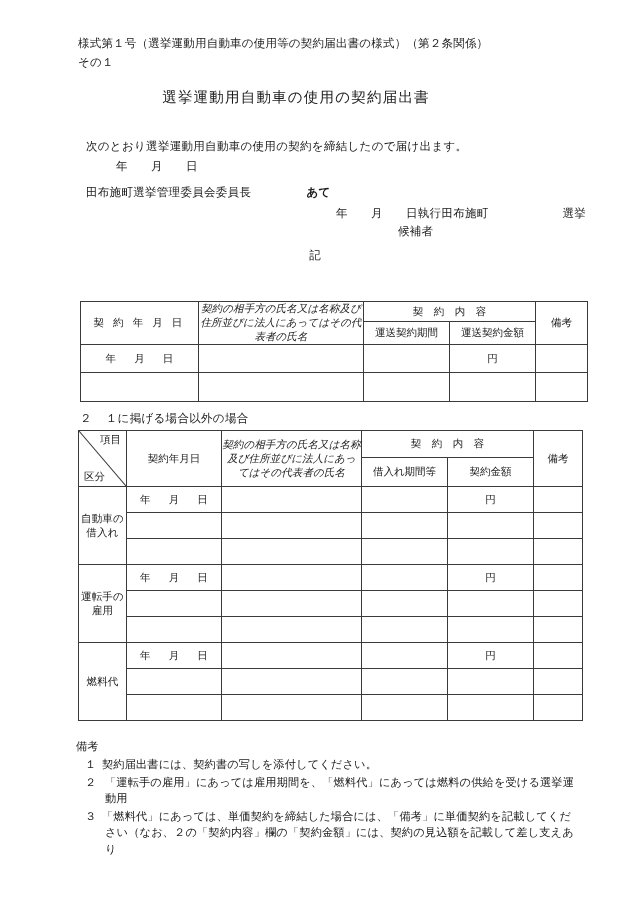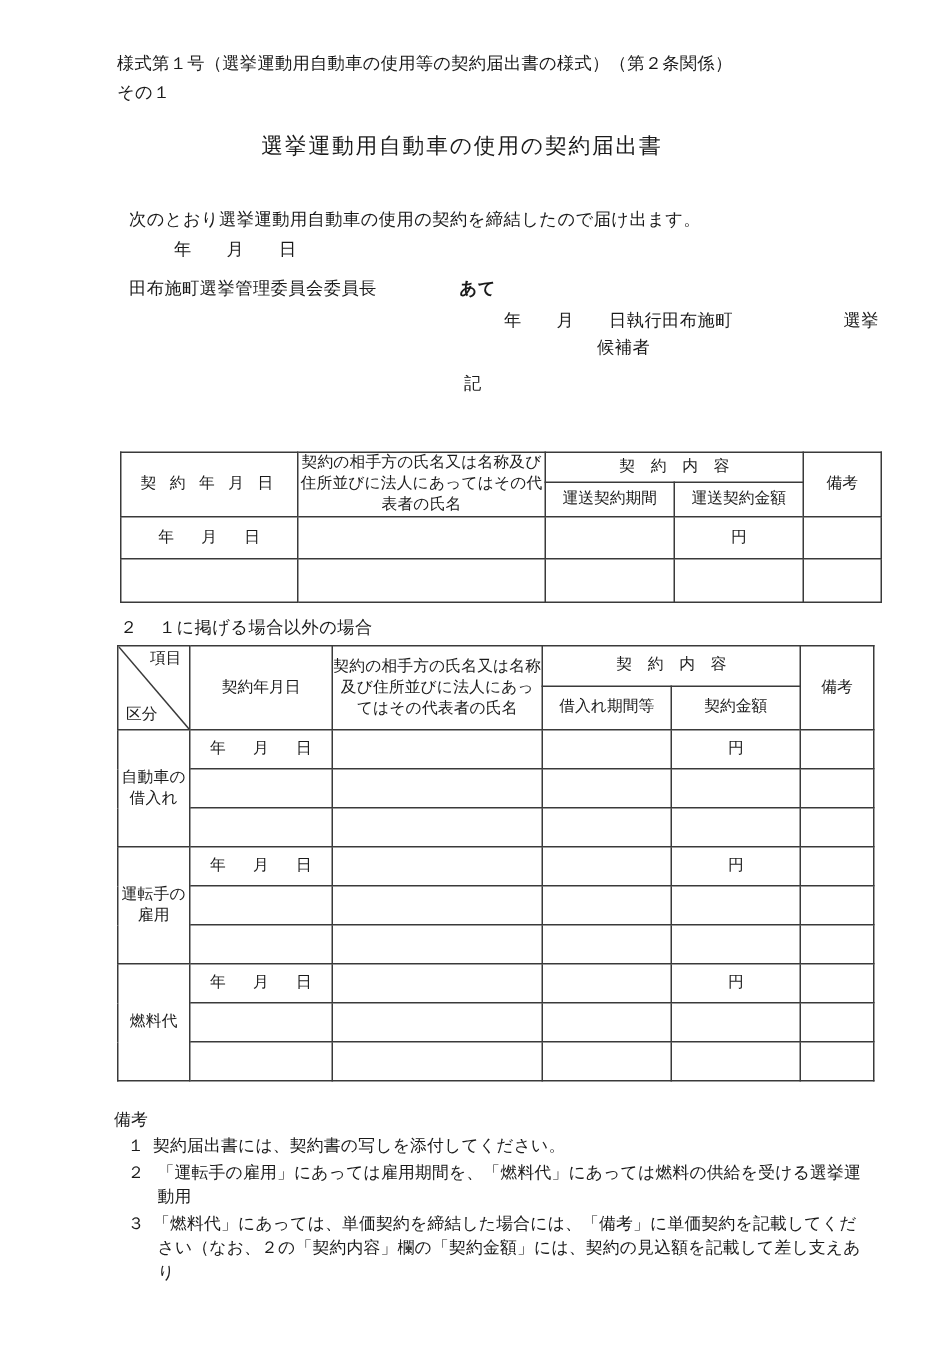--- a/index.html
+++ b/index.html
@@ -37,21 +37,21 @@
     position: absolute;
     left: 78px;
     top: 53px;
     font-size: 11.5px;
     line-height: 19px;
     letter-spacing: 0.2px;
   }
 
   .doc-title {
     position: absolute;
-    left: 16px;
+    left: 4px;
     top: 88px;
     width: 584px;
     text-align: center;
     font-size: 14.5px;
     letter-spacing: 1.2px;
   }
 
   .lead {
     position: absolute;
     left: 86px;
@@ -143,20 +143,21 @@
     top: 430px;
     width: 504px;
   }
 
   .cell-pad { padding: 2px 4px; }
   .ltext {
     text-align: left;
     padding: 2px 5px;
     line-height: 13.5px;
     letter-spacing: 0.1px;
+    font-style: italic;
   }
   .spaced { letter-spacing: 3.2px; }
 
   .ymd {
     text-align: center;
     padding-right: 18px;
     letter-spacing: 0.2px;
   }
   .ymd span { margin: 0 9px; }
   .yen {

